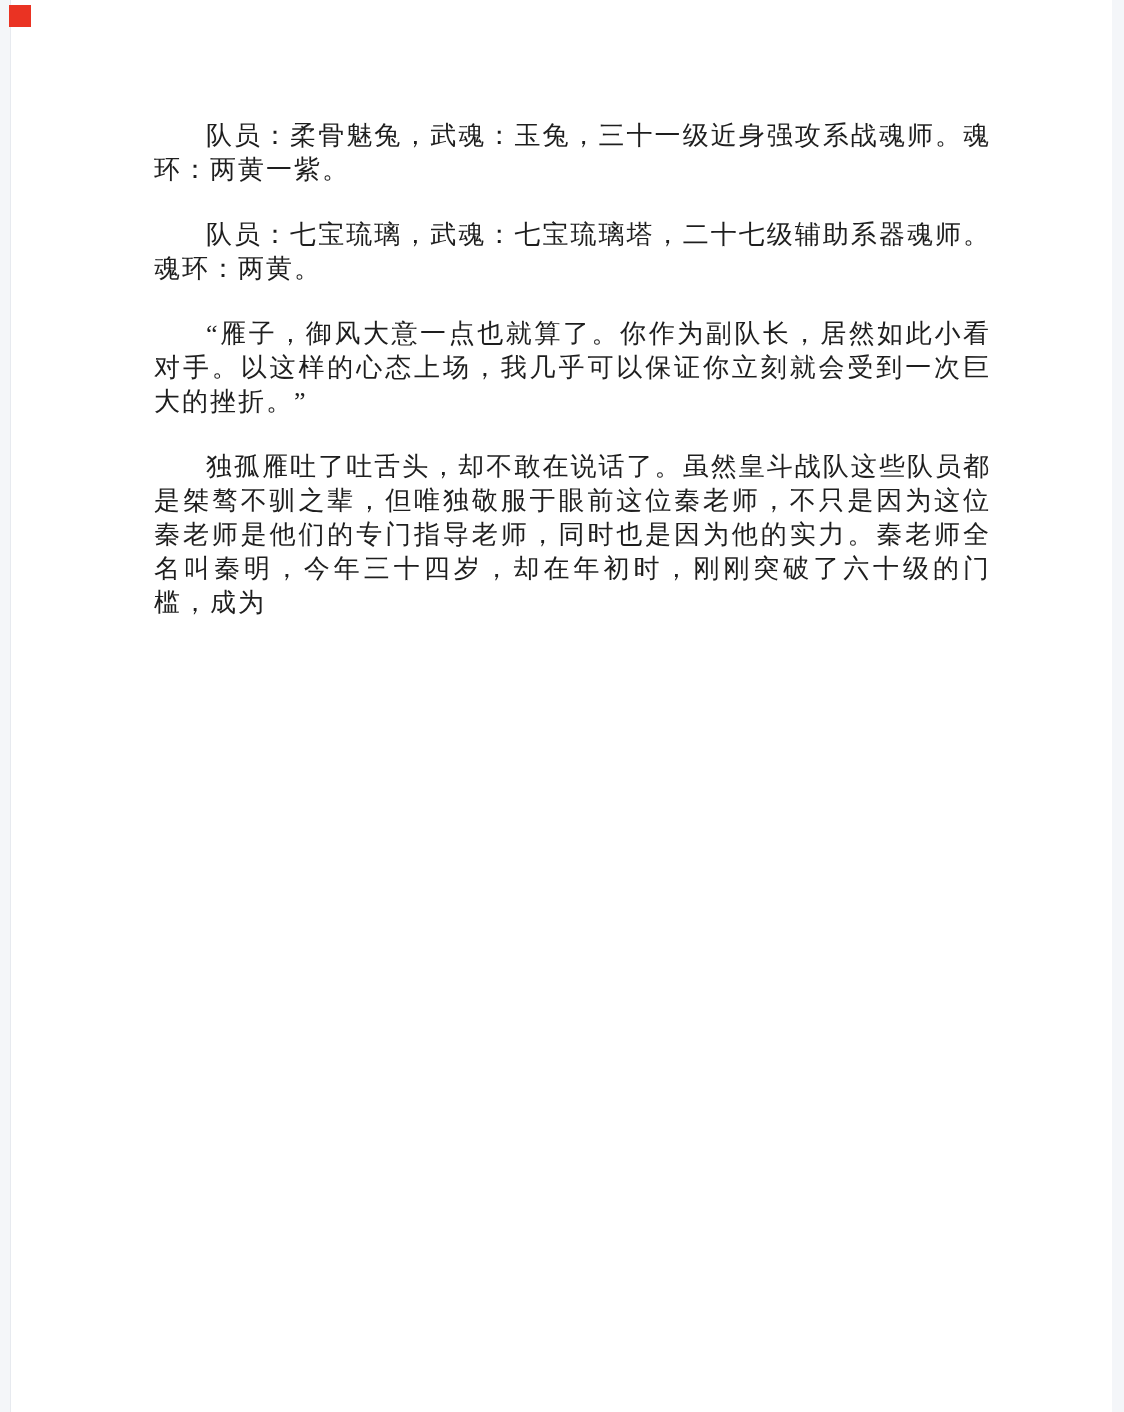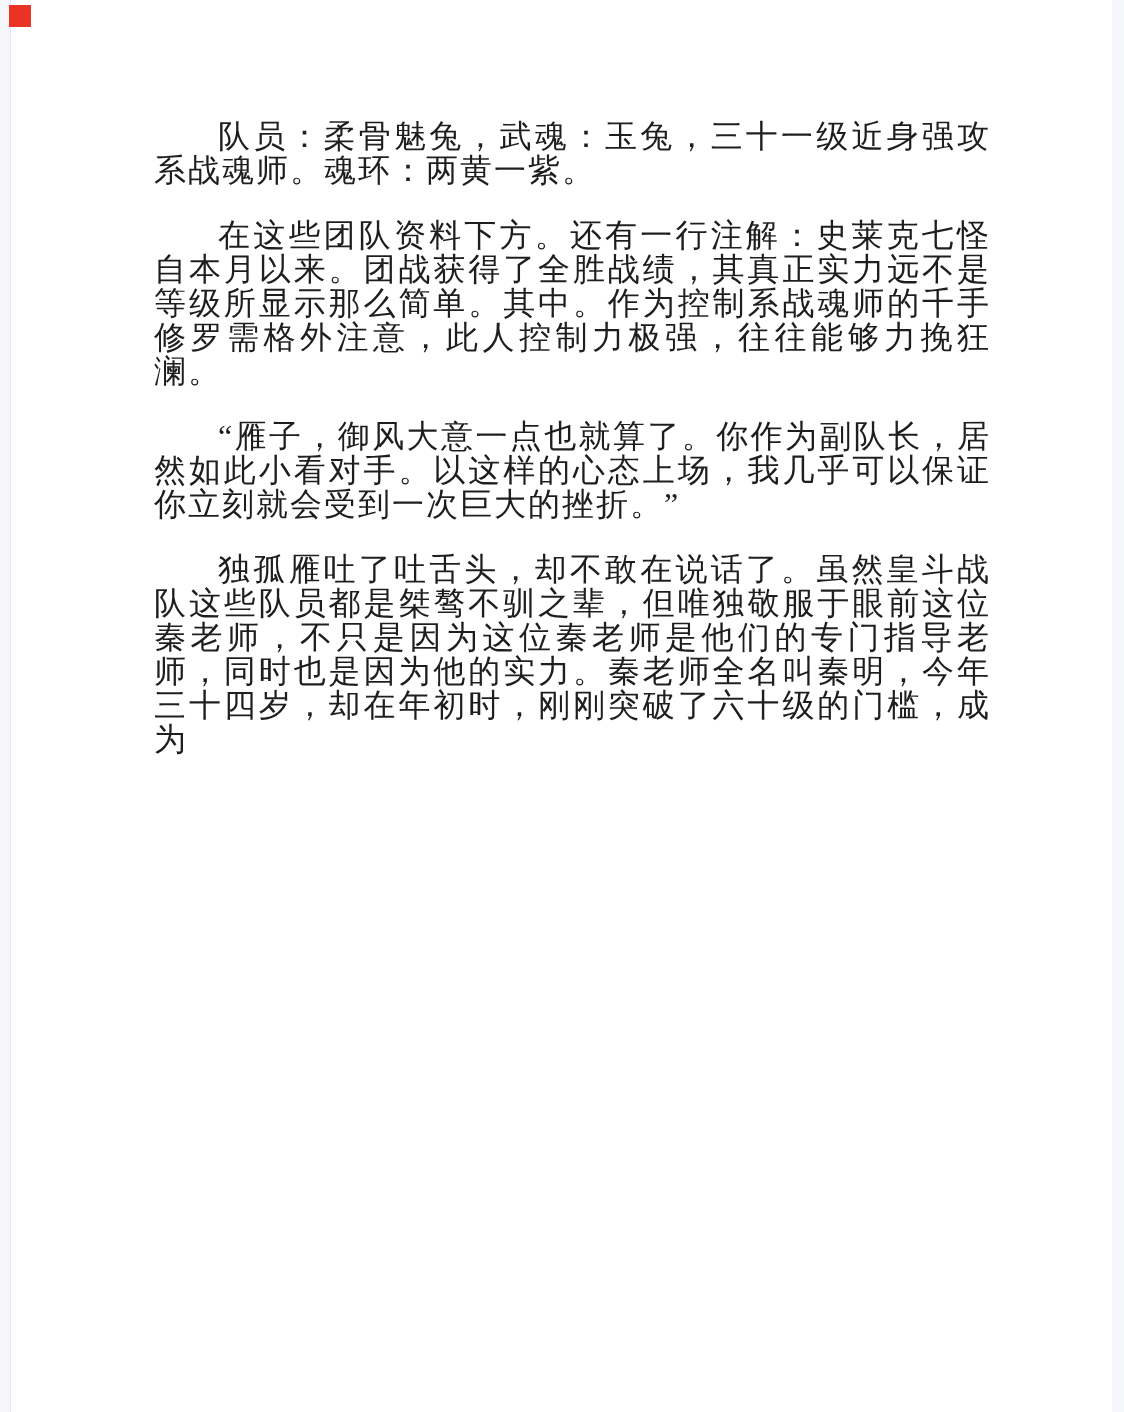--- a/index.html
+++ b/index.html
@@ -48,38 +48,38 @@
     z-index: 5;
   }
   .content {
     position: absolute;
     left: 143px;
     top: 119px;
     width: 837px;
   }
   .content p {
     margin: 0 0 31px 0;
-    font-size: 32px;
+    font-size: 26px;
     line-height: 34px;
     letter-spacing: 2px;
     color: #1e1e1e;
     text-indent: 2em;
     text-align: justify;
     word-break: break-all;
   }
 </style>
 </head>
 <body>
 
 <div class="gutter gutter-left" style="background-color: rgb(244, 246, 249);"></div>
 
 <div class="gutter gutter-right" style="background-color: rgb(244, 246, 249);"></div>
 
 <div class="page">
   <div class="content">
     <p>队员：柔骨魅兔，武魂：玉兔，三十一级近身强攻系战魂师。魂环：两黄一紫。</p>
-    <p>在这些团队资料下方。还有一行注解：史莱克七怪自本月以来。团战获得了全胜战绩，其真正实力远不是等级所显示那么简单。其中。作为控制系战魂师的千手修罗需格外注意，此人控制力极强，往往能够力挽狂澜。</p>
+    <p>队员：七宝琉璃，武魂：七宝琉璃塔，二十七级辅助系器魂师。魂环：两黄。</p>
     <p>“雁子，御风大意一点也就算了。你作为副队长，居然如此小看对手。以这样的心态上场，我几乎可以保证你立刻就会受到一次巨大的挫折。”</p>
     <p>独孤雁吐了吐舌头，却不敢在说话了。虽然皇斗战队这些队员都是桀骜不驯之辈，但唯独敬服于眼前这位秦老师，不只是因为这位秦老师是他们的专门指导老师，同时也是因为他的实力。秦老师全名叫秦明，今年三十四岁，却在年初时，刚刚突破了六十级的门槛，成为</p>
   </div>
 </div>
 
 <div class="red-marker" style="background-color: rgb(234, 51, 35);"></div>
 
 </body></html>

